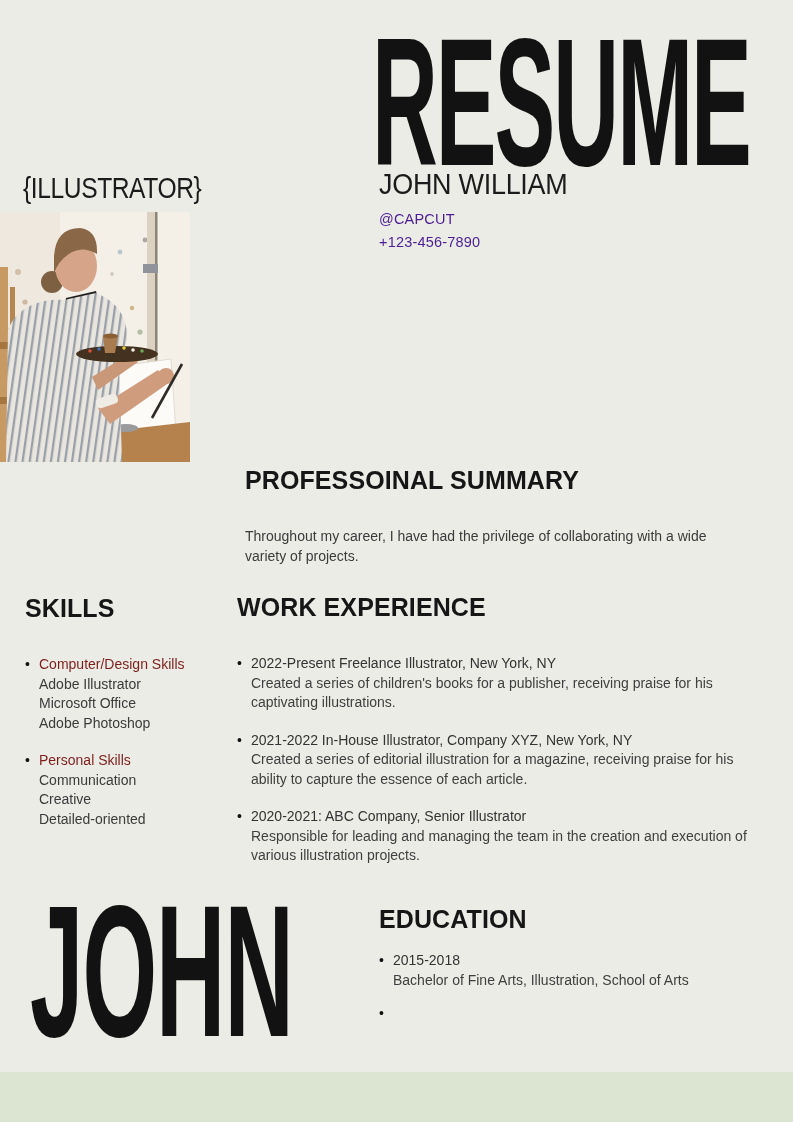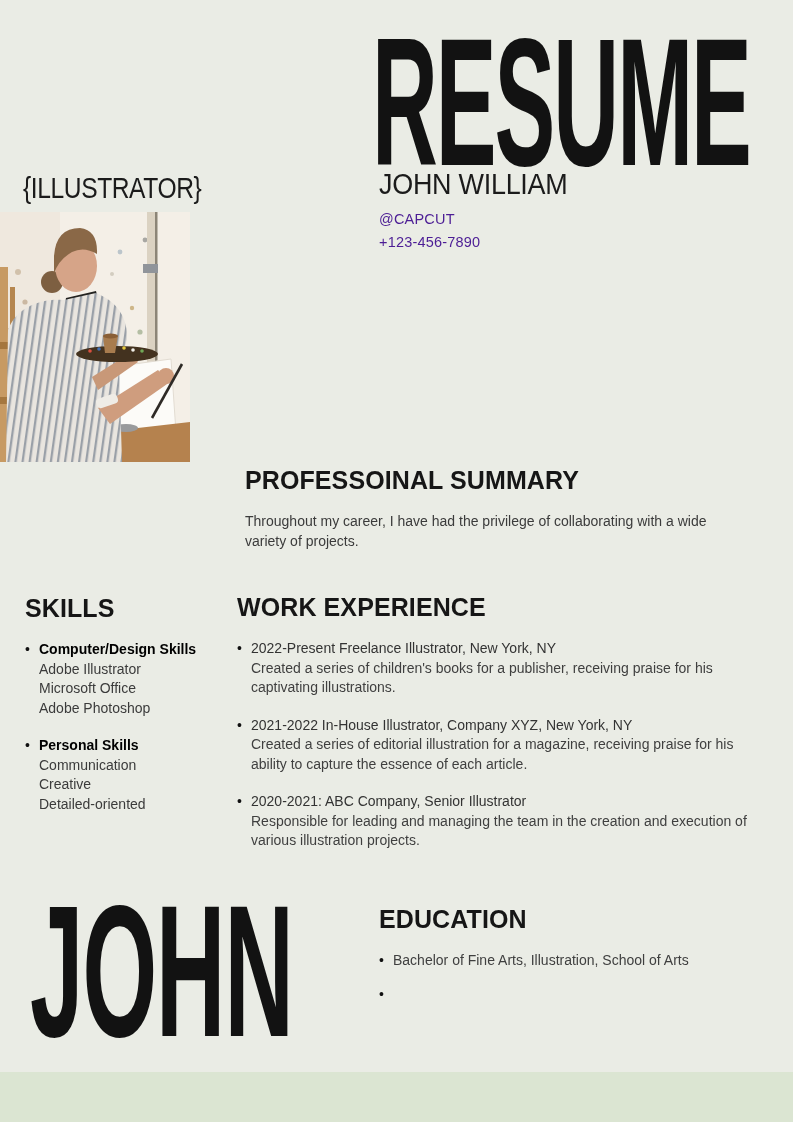--- a/index.html
+++ b/index.html
@@ -53,33 +53,33 @@
   }
 
   .photo{left:0;top:212px;width:190px;height:250px;display:block;}
 
   .section h2{
     margin:0;
     font-size:25px;font-weight:700;letter-spacing:0.1px;
     color:#161616;line-height:1.2;white-space:nowrap;
   }
   .section{font-size:14px;color:#3b3b3b;}
-  .section .content{margin-top:17px;line-height:19.5px;}
+  .section .content{margin-top:32px;line-height:19.5px;}
 
   .summary-section{left:245px;top:465px;width:470px;}
   .skills-section{left:25px;top:593px;width:205px;}
   .work-section{left:237px;top:592px;width:520px;}
   .education-section{left:379px;top:904px;width:390px;}
 
   .bullet-row{display:flex;align-items:flex-start;}
   .bullet{
     flex:0 0 14px;width:14px;
     color:#111;font-size:14px;line-height:19.5px;
   }
-  .group-title{color:#000000;font-weight:700;}
+  .group-title{color:#7f1d1d;font-weight:400;}
   .group-items{padding-left:14px;}
   .skill-group + .skill-group{margin-top:18px;}
 
   .work-item + .work-item{margin-top:18px;}
   .work-item .item-title{color:#333;}
   .work-item .item-desc{color:#3f3f3f;}
   .work-item .item-body{width:512px;}
 
   .edu-item + .edu-item{margin-top:14px;}
   .edu-years{color:#333;}
@@ -238,20 +238,21 @@
   </section>
 
   <div class="abs display-word big-first-name">JOHN</div>
 
   <section class="abs section education-section">
     <h2>EDUCATION</h2>
     <div class="content" style="margin-top:17px;">
       <div class="edu-item bullet-row">
         <span class="bullet">•</span>
         <div>
+          <div class="edu-years">2015-2018</div>
           <div class="edu-desc">Bachelor of Fine Arts, Illustration, School of Arts</div>
         </div>
       </div>
       <div class="edu-item bullet-row">
         <span class="bullet">•</span>
         <div>
         </div>
       </div>
     </div>
   </section>

